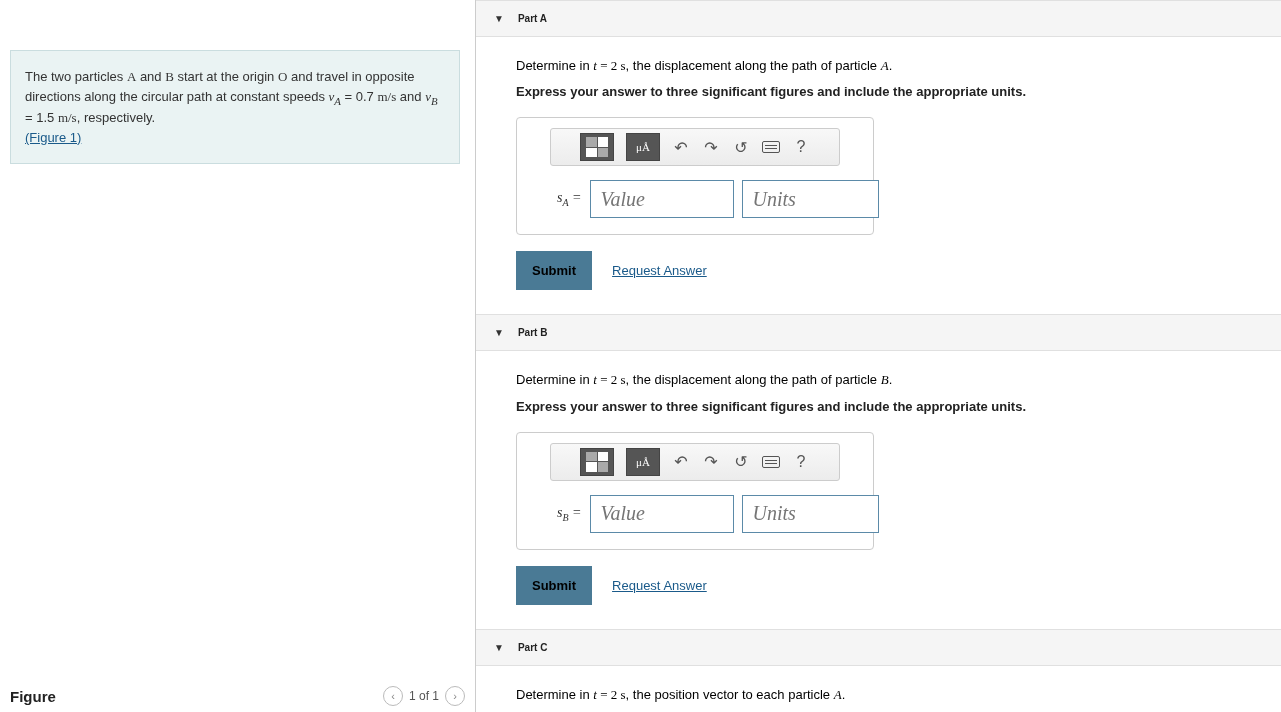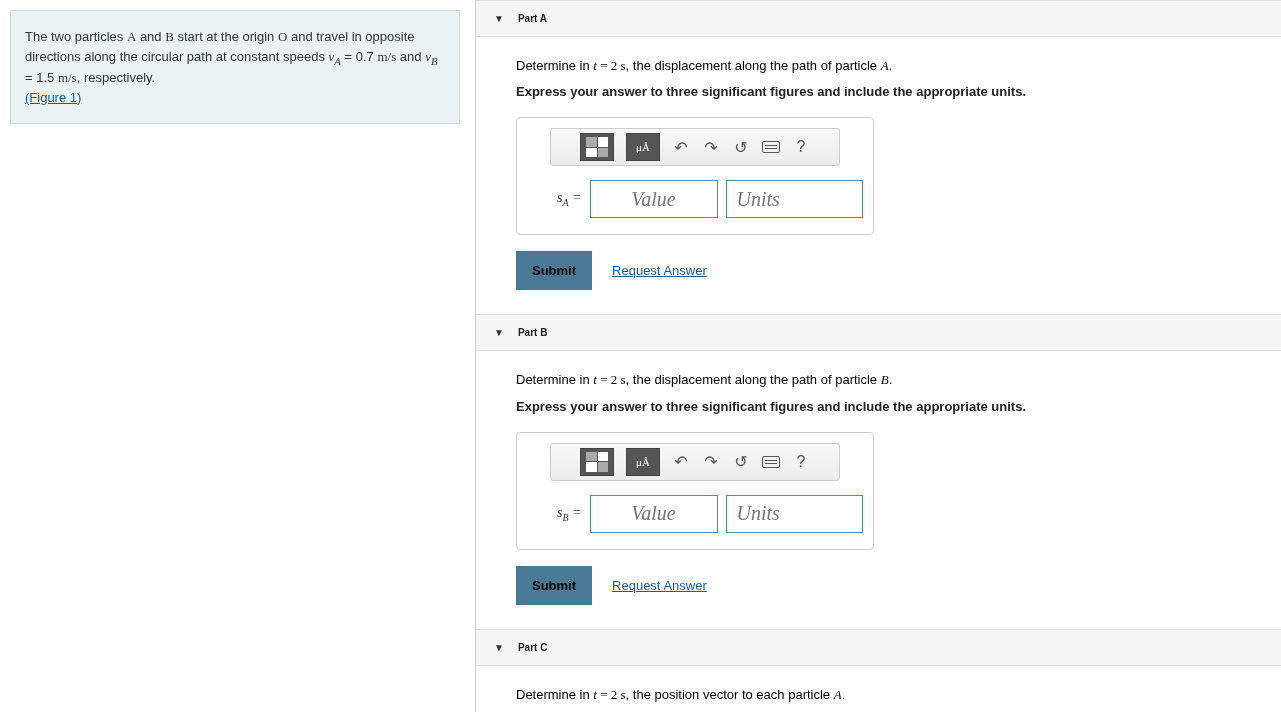--- a/index.html
+++ b/index.html
@@ -10,20 +10,21 @@
     background: #fff;
     width: 1281px;
     overflow: hidden;
   }
   .container { display: flex; height: 712px; }
   .left-pane {
     width: 475px;
     padding: 10px 0 0 10px;
     position: relative;
     flex-shrink: 0;
+    margin-top: 40px;
   }
   .divider { width: 1px; background: #ccc; flex-shrink: 0; }
   .right-pane { flex: 1; padding: 0; overflow: hidden; }
 
   .problem-box {
     background: #eaf3f3;
     border: 1px solid #cadddf;
     padding: 16px 14px;
     width: 450px;
     line-height: 1.5;
@@ -126,21 +127,21 @@
   .val-input, .unit-input {
     border: 1px solid #5b8aa8;
     height: 38px;
     font-family: "Times New Roman", serif;
     font-style: italic;
     font-size: 20px;
     color: #888;
     padding: 0 10px;
     background: #fff;
   }
-  .val-input { width: 128px; text-align: center; }
+  .val-input { width: 144px; }
   .unit-input { width: 137px; }
 
   .actions { display: flex; align-items: center; gap: 20px; }
   .submit-btn {
     background: #4a7a95;
     color: #000000;
     border: none;
     padding: 12px 16px;
     font-size: 13px;
     font-weight: bold;
@@ -155,20 +156,28 @@
 </head>
 <body>
 
 <div class="container">
   <div class="left-pane">
     <div class="problem-box">
       <span>The two particles </span><span class="serif">A</span><span> and </span><span class="serif">B</span><span> start at the origin </span><span class="serif">O</span><span> and travel in opposite directions along the circular path at constant speeds </span><span class="serif it">v</span><sub class="serif it">A</sub><span> = 0.7 </span><span class="serif">m/s</span><span> and </span><span class="serif it">v</span><sub class="serif it">B</sub><span> = 1.5 </span><span class="serif">m/s</span><span>, respectively.</span><br>
       <span class="link">(Figure 1)</span>
     </div>
 
+    <div class="figure-panel">
+      <div class="figure-title">Figure</div>
+      <div class="figure-nav">
+        <div class="nav-btn">‹</div>
+        <div class="nav-text">1 of 1</div>
+        <div class="nav-btn">›</div>
+      </div>
+    </div>
   </div>
 
   <div class="divider"></div>
 
   <div class="right-pane">
 
     <div class="part-header">
       <span class="caret">▼</span>
       <span class="part-title">Part A</span>
     </div>

